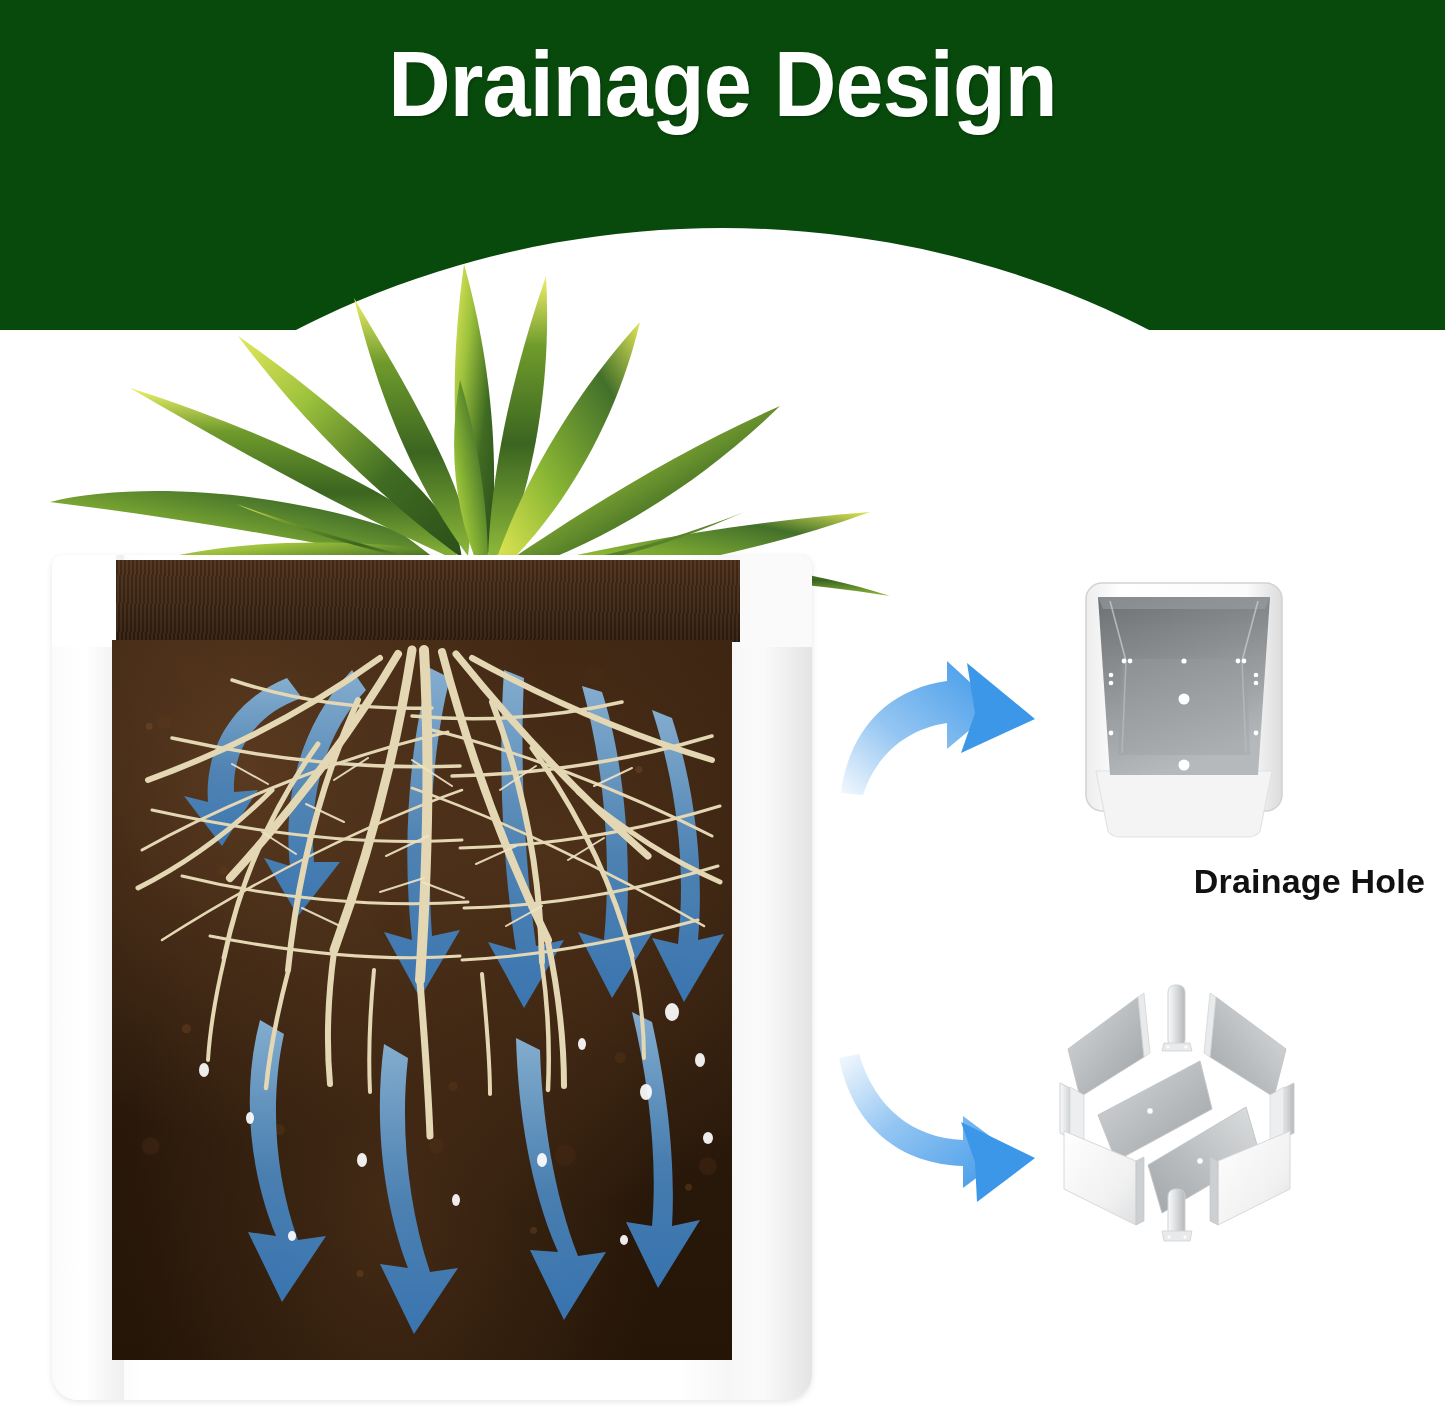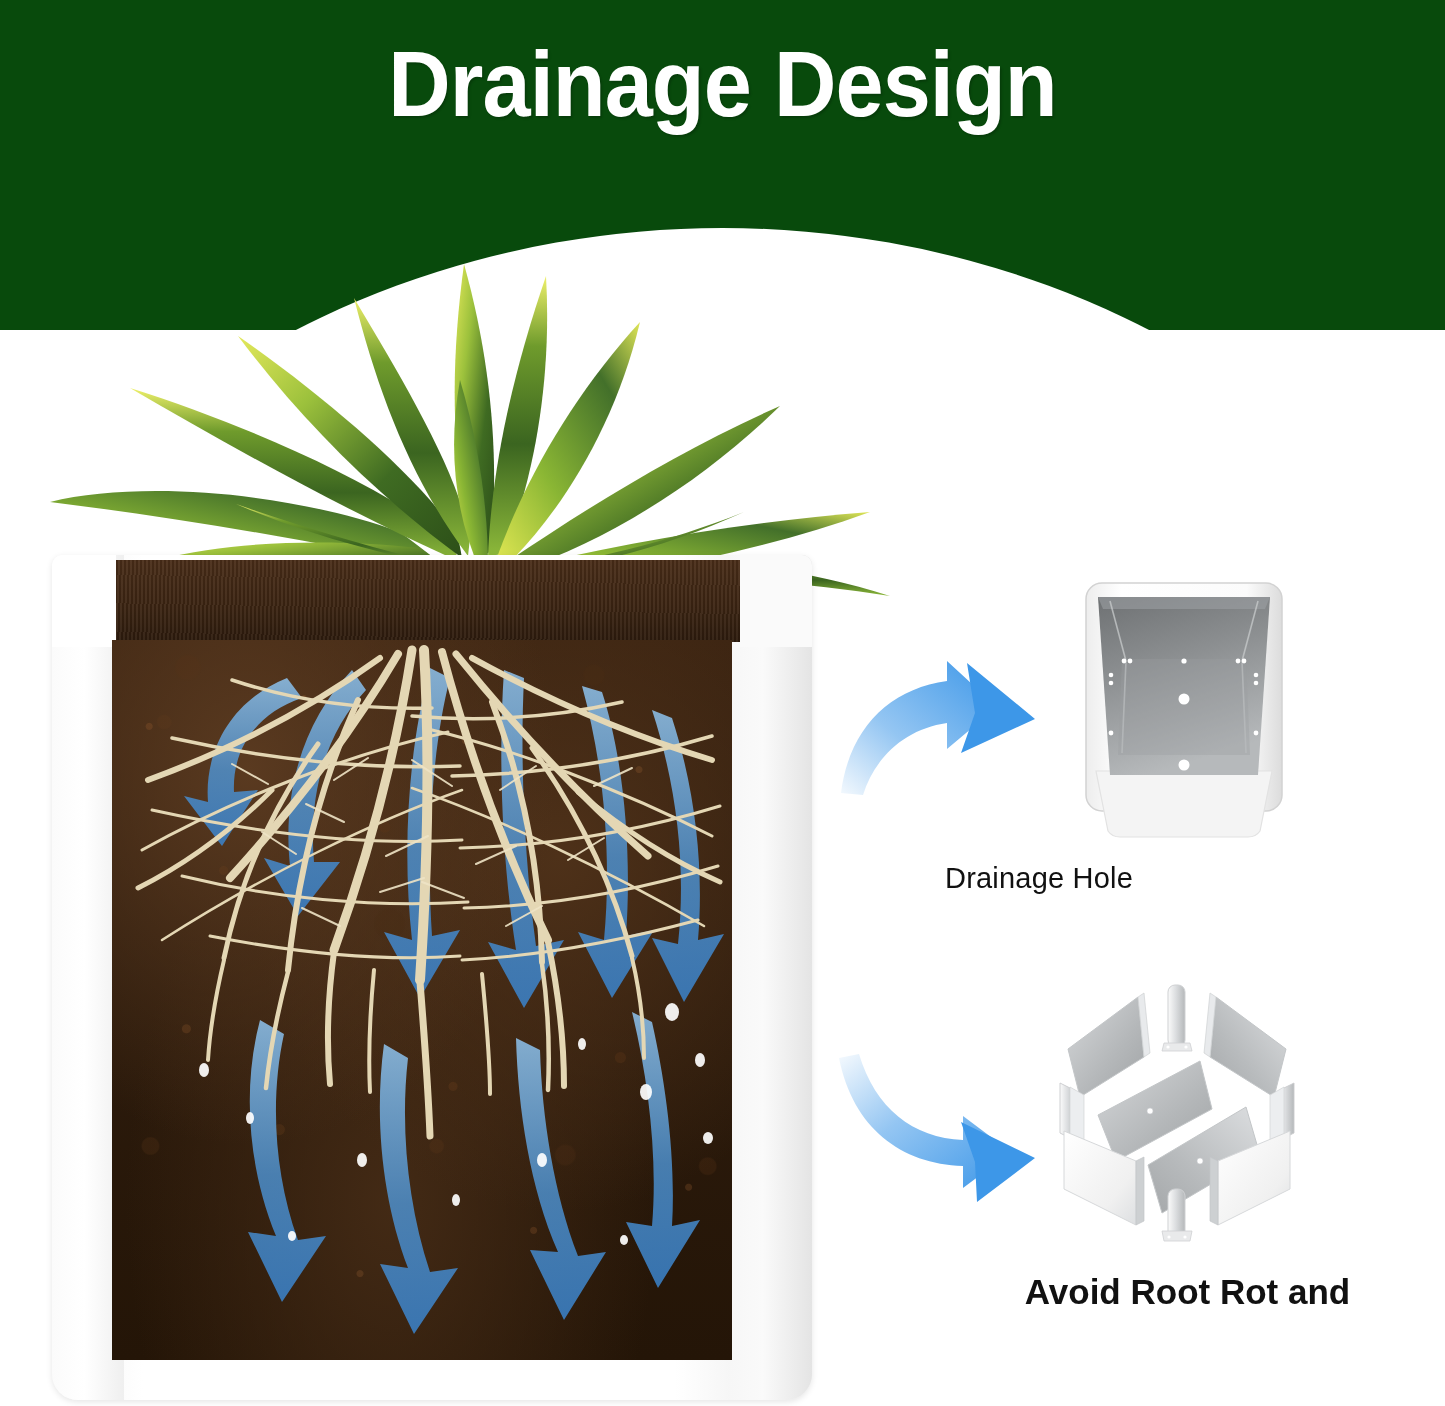--- a/index.html
+++ b/index.html
@@ -171,23 +171,23 @@
 
   #pot-top-view{
     position:absolute;
     left:1060px; top:575px;
     width:245px; height:265px;
   }
   #label-drainage-hole{
     position:absolute;
     left:945px; top:862px;
     width:480px;
-    text-align:left;
-    font-size:29px;
-    font-weight:normal;
+    text-align:right;
+    font-size:34px;
+    font-weight:bold;
     color:#111111;
     letter-spacing:.2px;
   }
 
   #pot-exploded{
     position:absolute;
     left:1040px; top:975px;
     width:290px; height:275px;
   }
   #label-avoid-root-rot{
@@ -515,16 +515,15 @@
 
     <g>
       <rect x="128" y="214" width="17" height="50" rx="7" fill="url(#postG)" stroke="#cfd1d3" stroke-width="1"></rect>
       <path d="M122 256 L 152 256 L 150 266 L 124 266 Z" fill="#e9eaeb" stroke="#cfd1d3" stroke-width=".8"></path>
       <circle cx="129" cy="262" r="1.6" fill="#ffffff"></circle>
         <circle cx="145" cy="262" r="1.6" fill="#ffffff"></circle>
     </g>
   </svg>
 
   <div id="label-avoid-root-rot">
-    <div>Avoid Root Rot and</div>
   </div>
 
 </div>
 
 </body></html>

